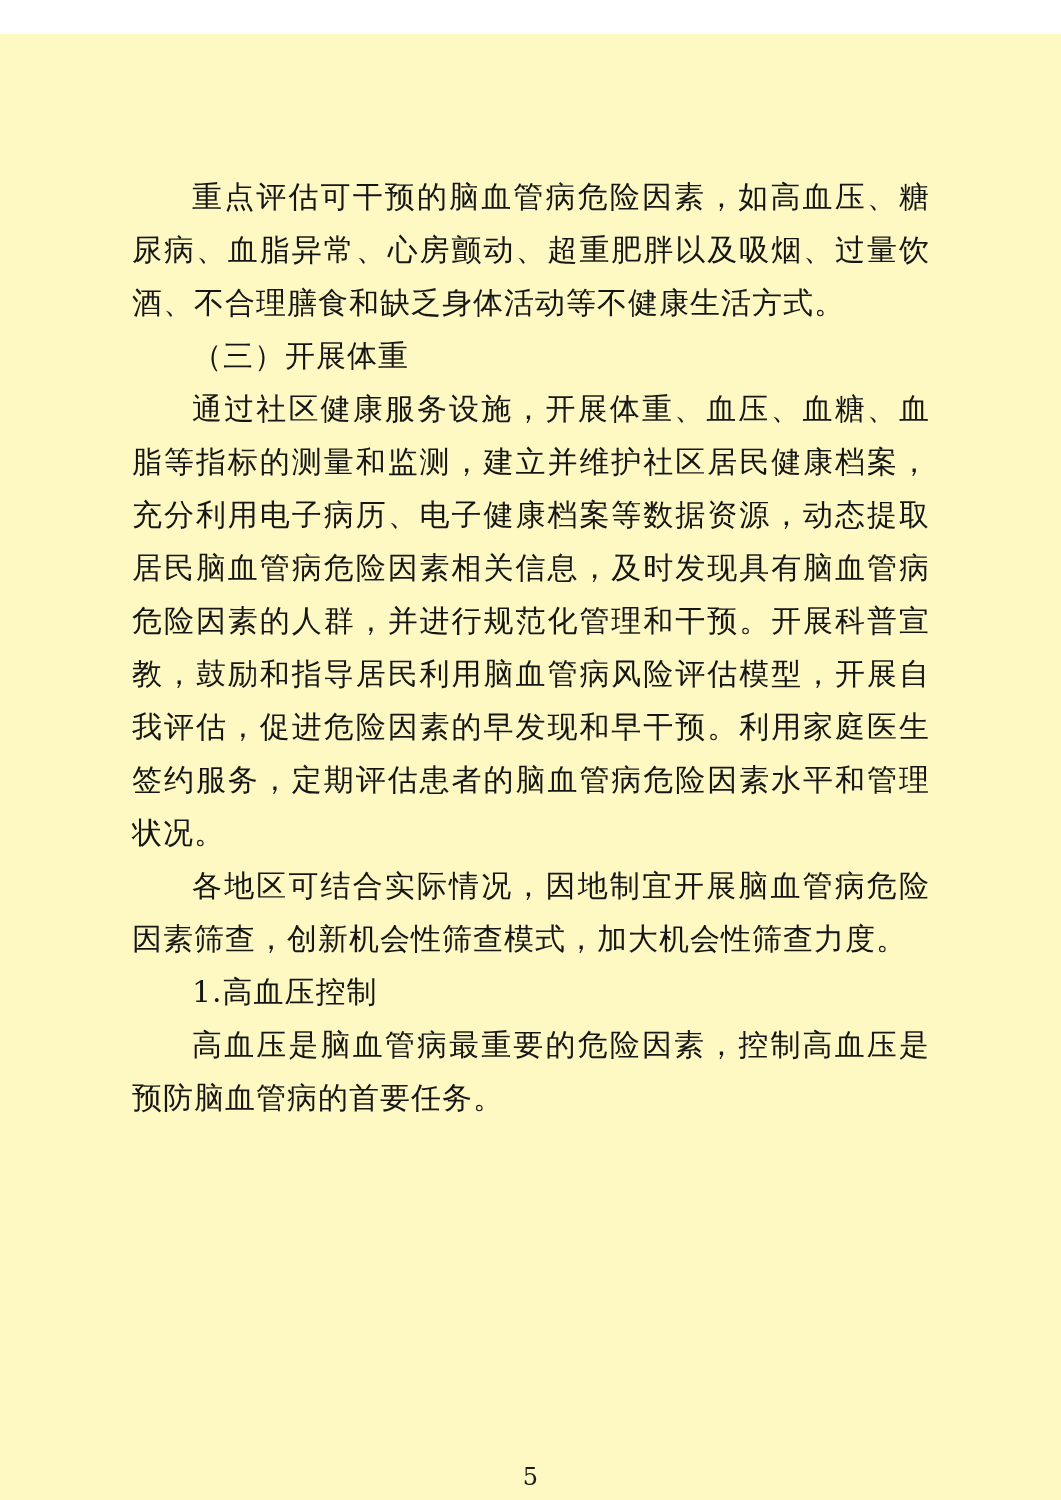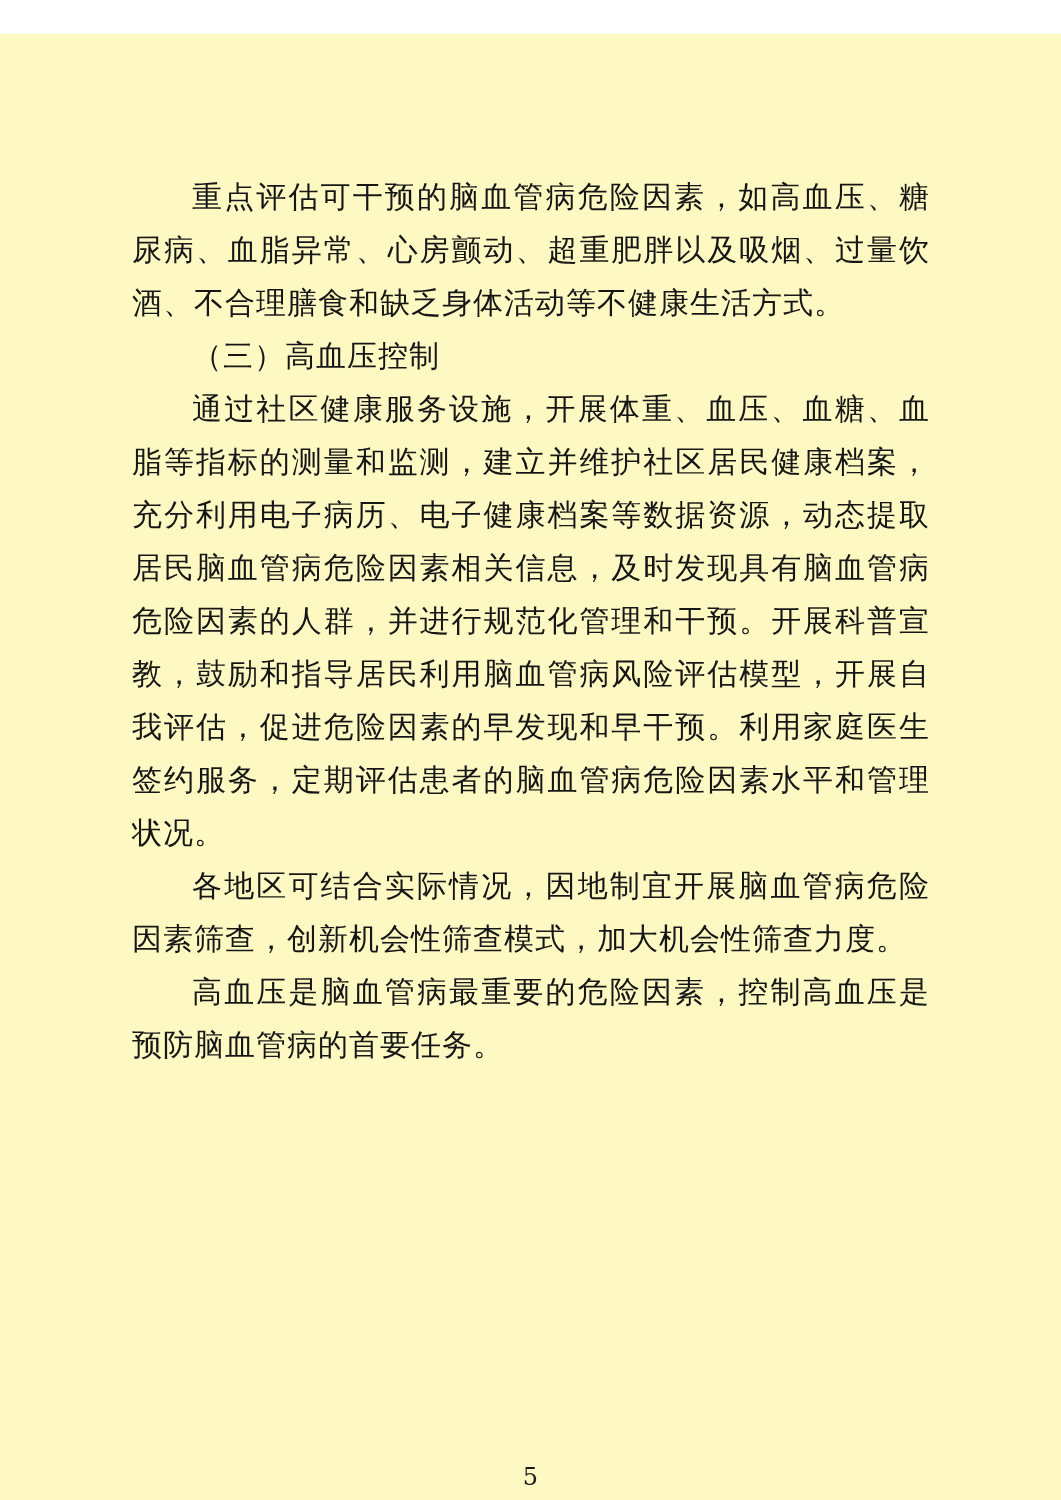--- a/index.html
+++ b/index.html
@@ -54,19 +54,20 @@
     color: #1a1a1a;
     letter-spacing: 0;
   }
 </style>
 </head>
 <body>
 
 <div class="page">
   <div class="text-block">
     <p>重点评估可干预的脑血管病危险因素，如高血压、糖尿病、血脂异常、心房颤动、超重肥胖以及吸烟、过量饮酒、不合理膳食和缺乏身体活动等不健康生活方式。</p>
-    <p class="sub-heading">（三）高血压控制</p>
+    <p class="sub-heading">（三）开展体重</p>
     <p>通过社区健康服务设施，开展体重、血压、血糖、血脂等指标的测量和监测，建立并维护社区居民健康档案，充分利用电子病历、电子健康档案等数据资源，动态提取居民脑血管病危险因素相关信息，及时发现具有脑血管病危险因素的人群，并进行规范化管理和干预。开展科普宣教，鼓励和指导居民利用脑血管病风险评估模型，开展自我评估，促进危险因素的早发现和早干预。利用家庭医生签约服务，定期评估患者的脑血管病危险因素水平和管理状况。</p>
     <p>各地区可结合实际情况，因地制宜开展脑血管病危险因素筛查，创新机会性筛查模式，加大机会性筛查力度。</p>
+    <p class="sub-heading">1.高血压控制</p>
     <p>高血压是脑血管病最重要的危险因素，控制高血压是预防脑血管病的首要任务。</p>
   </div>
   <div class="page-number">5</div>
 </div>
 
 </body></html>

